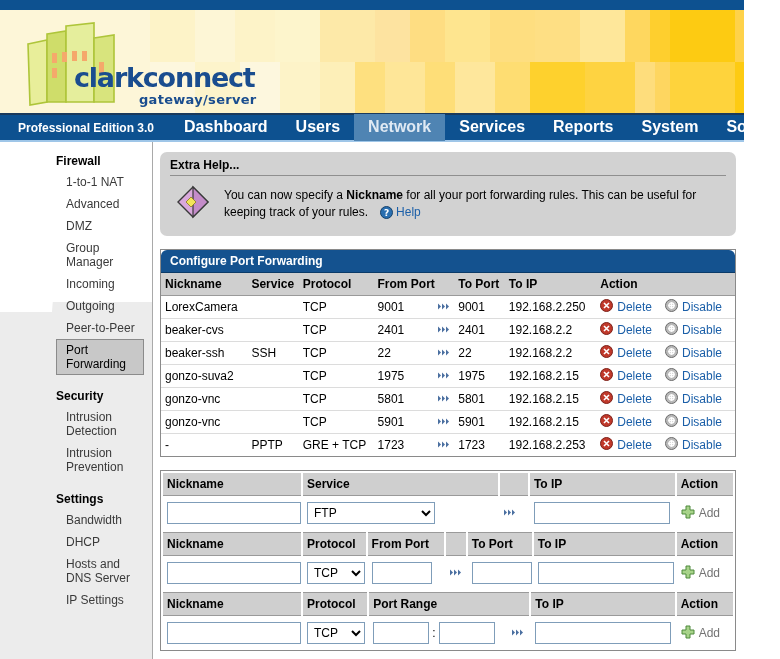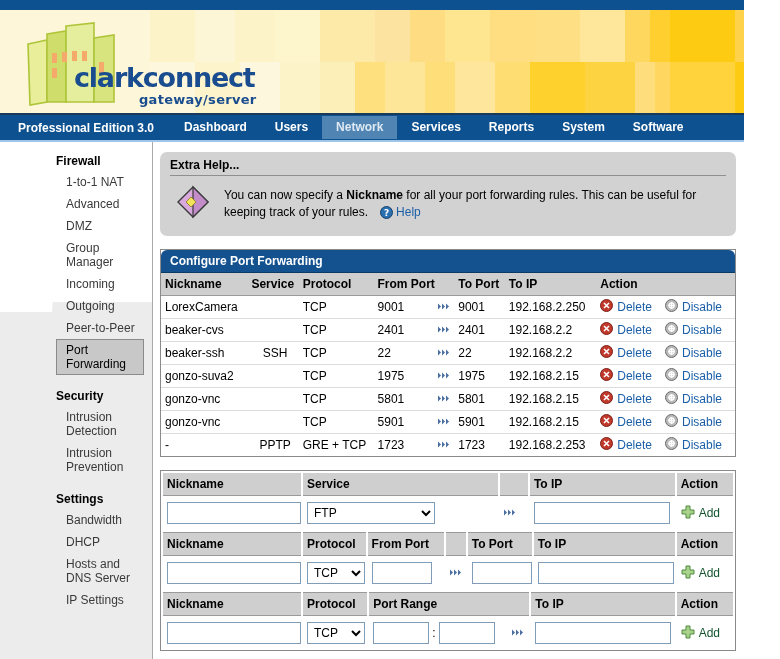--- a/index.html
+++ b/index.html
@@ -25,21 +25,21 @@
   .logo-sub{position:absolute;left:125px;top:72px;
     font-family:"DejaVu Sans", sans-serif;
     font-weight:bold;font-size:13px;color:#1a4d8f;letter-spacing:.3px;}
 
   
   .nav{height:25px;background:#0d5190;position:relative;
     border-bottom:2px solid #9fc6e8;}
   .nav-inner{display:flex;align-items:center;height:25px;}
   .nav-edition{color:#ffffff;font-weight:bold;font-size:12px;
     padding:0 16px 0 18px;white-space:nowrap;}
-  .nav-item{color:#ffffff;font-weight:bold;font-size:12px;
+  .nav-item{color:#ffffff;font-weight:bold;font-size:16px;
     padding:4px 14px 5px;white-space:nowrap;cursor:pointer;}
   .nav-item.active{background:#4f84b3;color:#dfe9f3;}
 
   
   .main{display:flex;height:519px;background:#ffffff;}
   .sidebar{width:152px;flex:0 0 152px;background:#ececec;
     border-right:1px solid #a9a9a9;position:relative;overflow:hidden;}
   .side-curve{position:absolute;left:0;top:0;width:152px;height:160px;
     background:#ffffff;border-bottom-left-radius:0;}
   .side-inner{position:relative;z-index:2;padding-top:8px;padding-left:42px;}
@@ -72,21 +72,21 @@
     padding:4px 0 4px 9px;border-top-left-radius:6px;border-top-right-radius:6px;
     border-bottom:1px solid #0a3a68;}
   table.grid{width:100%;border-collapse:collapse;}
   table.grid th{background:#cfcfcf;color:#000;font-weight:bold;font-size:12px;
     text-align:left;padding:4px 0 4px 4px;border-bottom:1px solid #9a9a9a;
     white-space:nowrap;}
   table.grid td{font-size:12px;padding:3px 0 3px 4px;
     border-bottom:1px solid #dcdcdc;white-space:nowrap;vertical-align:middle;}
   table.grid tr:last-child td{border-bottom:none;}
   .c-nick{width:92px;}
-  .c-serv{width:52px;text-align:center;}
+  .c-serv{width:52px;}
   .c-proto{width:78px;}
   .c-from{width:60px;}
   .c-arrow{width:22px;text-align:center;padding-left:0 !important;}
   .c-toport{width:52px;}
   .c-toip{width:98px;}
   .c-action{width:auto;text-align:right;}
   .act{color:#1b5fa8;text-decoration:none;cursor:pointer;}
   .act-wrap{display:inline-flex;align-items:center;gap:4px;margin-right:13px;}
 
   
@@ -101,21 +101,21 @@
     border:1px solid #7f9db9;padding:2px 3px;height:16px;box-sizing:content-box;
     background:#fff;color:#000;}
   .in-nick{width:126px;}
   .in-ip{width:128px;}
   .in-port{width:52px;}
   .in-range{width:48px;}
   select{font-family:"Liberation Sans", sans-serif;font-size:12px;
     border:1px solid #7f9db9;background:#fff;color:#000;height:22px;padding:1px 2px;}
   .sel-service{width:128px;}
   .sel-proto{width:58px;}
-  .addlink{color:#14532d;text-decoration:none;cursor:pointer;}
+  .addlink{color:#737373;text-decoration:none;cursor:pointer;}
   .colon{padding:0 3px;}
 </style>
 </head>
 <body>
 
 <div class="page">
 
   <div class="topbar"></div>
 
   <div class="banner">

